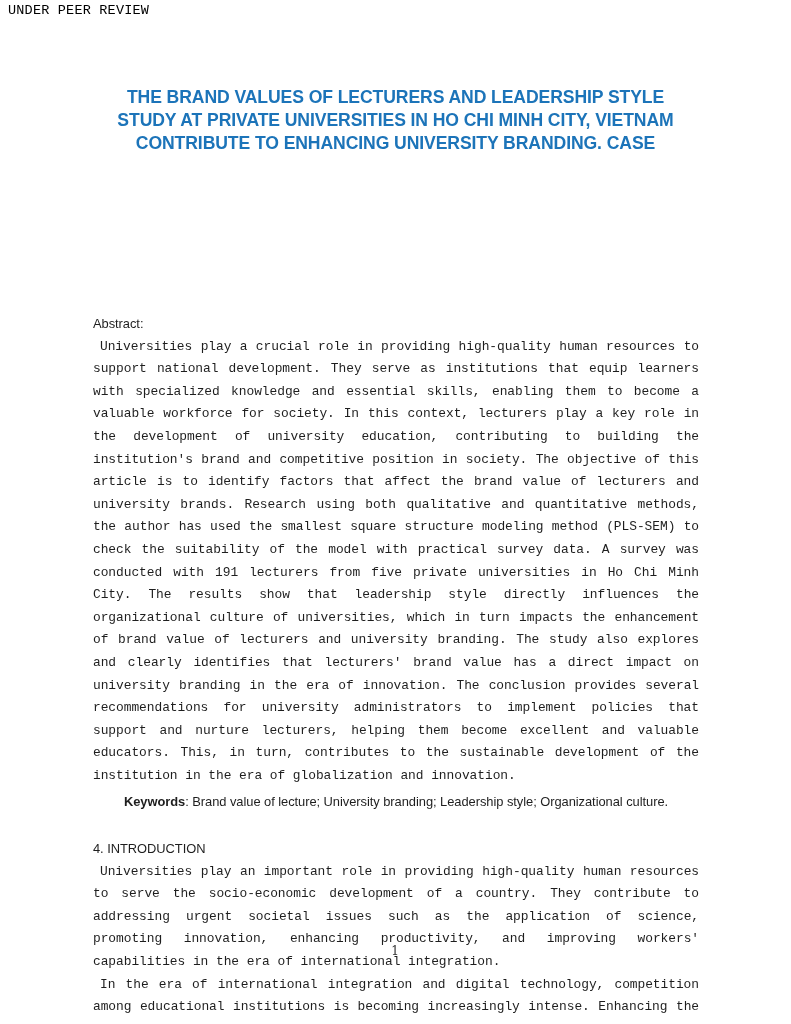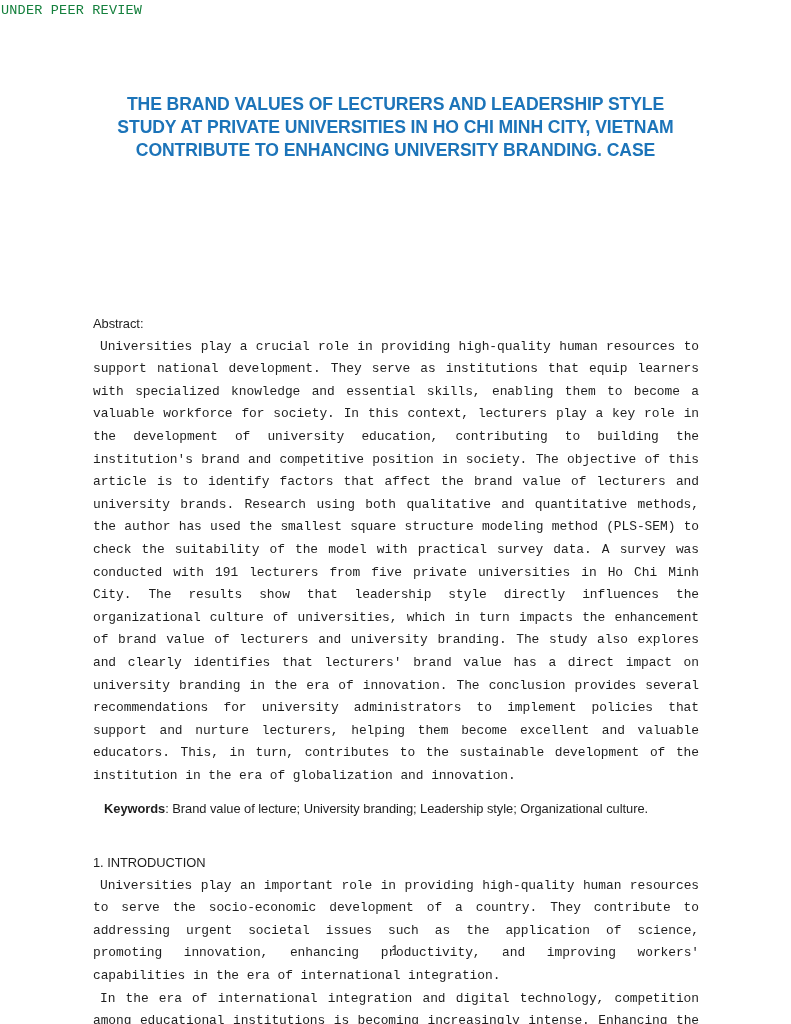--- a/index.html
+++ b/index.html
@@ -10,32 +10,32 @@
   body {
     width: 791px;
     height: 1024px;
     position: relative;
     overflow: hidden;
     font-family: "Liberation Sans", sans-serif;
     color: #1e1e1e;
   }
   .review-stamp {
     position: absolute;
-    left: 1px;
+    left: 8px;
     top: 3px;
     font-family: "Liberation Mono", monospace;
     font-size: 13.5px;
     letter-spacing: 0.2px;
-    color: #15803d;
+    color: #000000;
   }
   .title {
     position: absolute;
     left: 60px;
     width: 671px;
-    top: 93px;
+    top: 86px;
     text-align: center;
     color: #1c74b9;
     font-weight: bold;
     font-size: 17.6px;
     line-height: 23px;
     letter-spacing: -0.1px;
   }
   .content {
     position: absolute;
     left: 93px;
@@ -52,21 +52,22 @@
   .para {
     margin: 0;
     text-align: justify;
     text-indent: 7px;
     font-family: Liberation Mono, monospace;
   }
   .para.last-justify-off {
     text-align-last: left;
   }
   .keywords {
-    margin: 11px;
+    margin: 4px;
+    text-align: center;
   }
   .keywords b { font-weight: bold; }
   .section-gap { height: 20px; }
   .page-number {
     position: absolute;
     left: 385px;
     top: 944px;
     width: 20px;
     text-align: center;
     font-family: "DejaVu Serif", serif;
@@ -85,18 +86,18 @@
   <div>CONTRIBUTE TO ENHANCING UNIVERSITY BRANDING. CASE</div>
 </div>
 
 <div class="content">
   <p class="heading">Abstract:</p>
   <p class="para last-justify-off">Universities play a crucial role in providing high-quality human resources to support national development. They serve as institutions that equip learners with specialized knowledge and essential skills, enabling them to become a valuable workforce for society. In this context, lecturers play a key role in the development of university education, contributing to building the institution's brand and competitive position in society. The objective of this article is to identify factors that affect the brand value of lecturers and university brands. Research using both qualitative and quantitative methods, the author has used the smallest square structure modeling method (PLS-SEM) to check the suitability of the model with practical survey data. A survey was conducted with 191 lecturers from five private universities in Ho Chi Minh City. The results show that leadership style directly influences the organizational culture of universities, which in turn impacts the enhancement of brand value of lecturers and university branding. The study also explores and clearly identifies that lecturers' brand value has a direct impact on university branding in the era of innovation. The conclusion provides several recommendations for university administrators to implement policies that support and nurture lecturers, helping them become excellent and valuable educators. This, in turn, contributes to the sustainable development of the institution in the era of globalization and innovation.</p>
   <p class="keywords"><b>Keywords</b><span>: </span><span>Brand value of lecture; University branding; Leadership style; Organizational culture.</span></p>
 
   <div class="section-gap"></div>
 
-  <p class="heading">1. INTRODUCTION</p>
+  <p class="heading">4. INTRODUCTION</p>
   <p class="para last-justify-off">Universities play an important role in providing high-quality human resources to serve the socio-economic development of a country. They contribute to addressing urgent societal issues such as the application of science, promoting innovation, enhancing productivity, and improving workers' capabilities in the era of international integration.</p>
   <p class="para" style="text-align-last: justify;">In the era of international integration and digital technology, competition among educational institutions is becoming increasingly intense. Enhancing the university's brand value is a crucial requirement, helping to strengthen its competitive position for sustainable educational development. Some key tasks that universities consistently carry out include improving training programs, strengthening scientific research, and applying experimental practices, among others. These efforts help students gain foundational knowledge and practical skills aligned with societal development. The positive outcomes of these activities</p>
 </div>
 
 <div class="page-number">1</div>
 
 </body></html>

